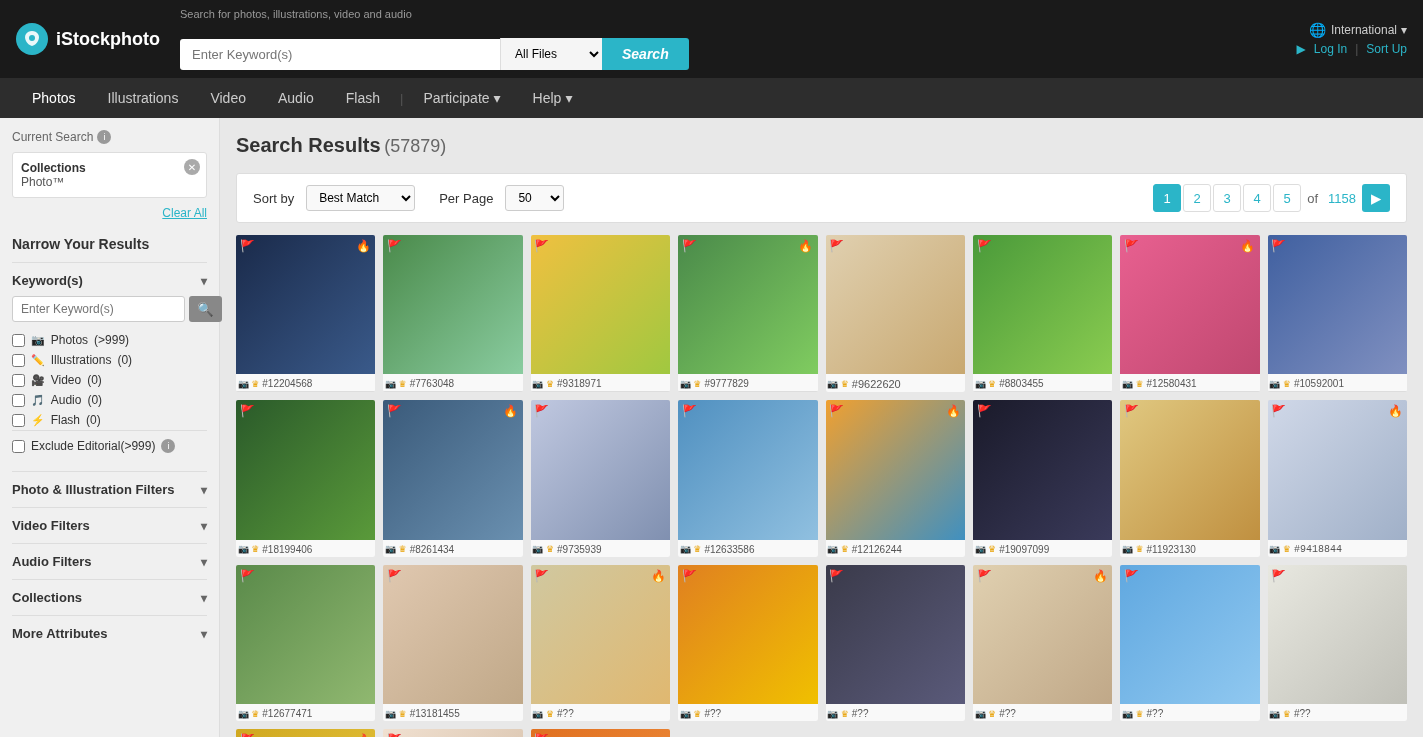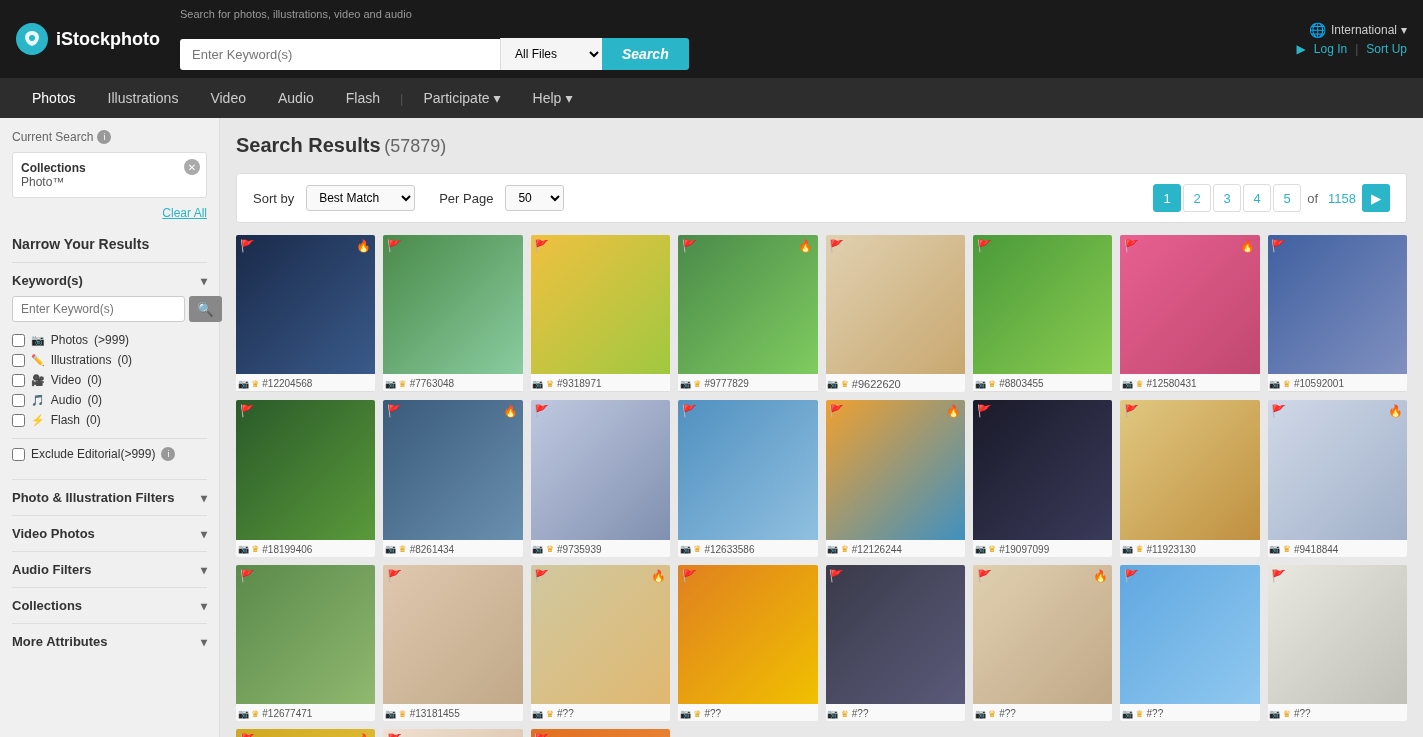--- a/index.html
+++ b/index.html
@@ -44,21 +44,21 @@
     .narrow-title { font-size: 14px; font-weight: bold; color: #333; margin: 16px 0 10px; }
     .filter-section { border-top: 1px solid #ddd; padding: 10px 0; }
     .filter-title { font-size: 13px; font-weight: bold; color: #333; display: flex; justify-content: space-between; align-items: center; cursor: pointer; }
     .filter-title .arrow { color: #666; font-size: 12px; }
     .keyword-input-row { display: flex; gap: 4px; margin-top: 8px; }
     .keyword-input { flex: 1; padding: 5px 8px; border: 1px solid #ccc; border-radius: 3px; font-size: 12px; }
     .keyword-search-btn { padding: 5px 8px; background: #888; color: white; border: none; border-radius: 3px; cursor: pointer; }
     .file-type-list { margin-top: 8px; }
     .file-type-item { display: flex; align-items: center; gap: 6px; padding: 3px 0; font-size: 12px; color: #333; }
     .file-type-item input[type=checkbox] { cursor: pointer; }
-    .exclude-editorial { display: flex; align-items: center; gap: 6px; padding: 8px 0; font-size: 12px; color: #333; border-top: 1px solid #ddd; margin-top: 8px; }
+    .exclude-editorial { display: flex; align-items: center; gap: 6px; padding: 8px 0; font-size: 12px; color: #333; border-top: 1px solid #ddd; margin-top: 0; }
 
     
     .content { flex: 1; padding: 16px; }
     .results-header { display: flex; align-items: center; justify-content: space-between; margin-bottom: 16px; }
     .results-title { font-size: 20px; font-weight: bold; color: #333; }
     .results-count { font-size: 18px; color: #666; text-align: center; }
     .results-toolbar { display: flex; align-items: center; gap: 12px; background: white; padding: 10px 16px; border: 1px solid #ddd; border-radius: 3px; margin-bottom: 12px; }
     .sort-label { font-size: 13px; color: #333; }
     .sort-select { padding: 4px 8px; border: 1px solid #ccc; border-radius: 3px; font-size: 12px; background: #f9f9f9; }
     .per-page-label { font-size: 13px; color: #333; margin-left: 12px; }
@@ -233,21 +233,21 @@
 
     <div class="filter-section">
       <div class="filter-title">
         <span>Photo &amp; Illustration Filters</span>
         <span class="arrow">▾</span>
       </div>
     </div>
 
     <div class="filter-section">
       <div class="filter-title">
-        <span>Video Photos</span>
+        <span>Video Filters</span>
         <span class="arrow">▾</span>
       </div>
     </div>
 
     <div class="filter-section">
       <div class="filter-title">
         <span>Audio Filters</span>
         <span class="arrow">▾</span>
       </div>
     </div>
@@ -547,21 +547,21 @@
           <div class="tile-overlay">
             <span style="font-size: 12px; color: rgb(80, 128, 208);">🚩</span>
             <span style="font-size: 12px;">🔥</span>
           </div>
           <div class="tile-info">
             <div class="tile-id">
               <span class="tile-icons">
                 <span style="font-size:9px;color:#555">📷</span>
                 <span style="font-size:9px;color:#e8a000">♛</span>
               </span>
-              <span style="font-size: 10px; color: rgb(85, 85, 85);">#9418844</span>
+              <span style="font-size: 10px; color: rgb(85, 85, 85); font-family: Liberation Mono, monospace;">#9418844</span>
             </div>
           </div>
         </div>
         <div class="image-tile">
           <div class="image-placeholder img-road" style="min-height: 90px;"></div>
           <div class="tile-overlay">
             <span style="font-size: 12px; color: rgb(80, 128, 208);">🚩</span>
             <span style="font-size: 12px;"></span>
           </div>
           <div class="tile-info">

